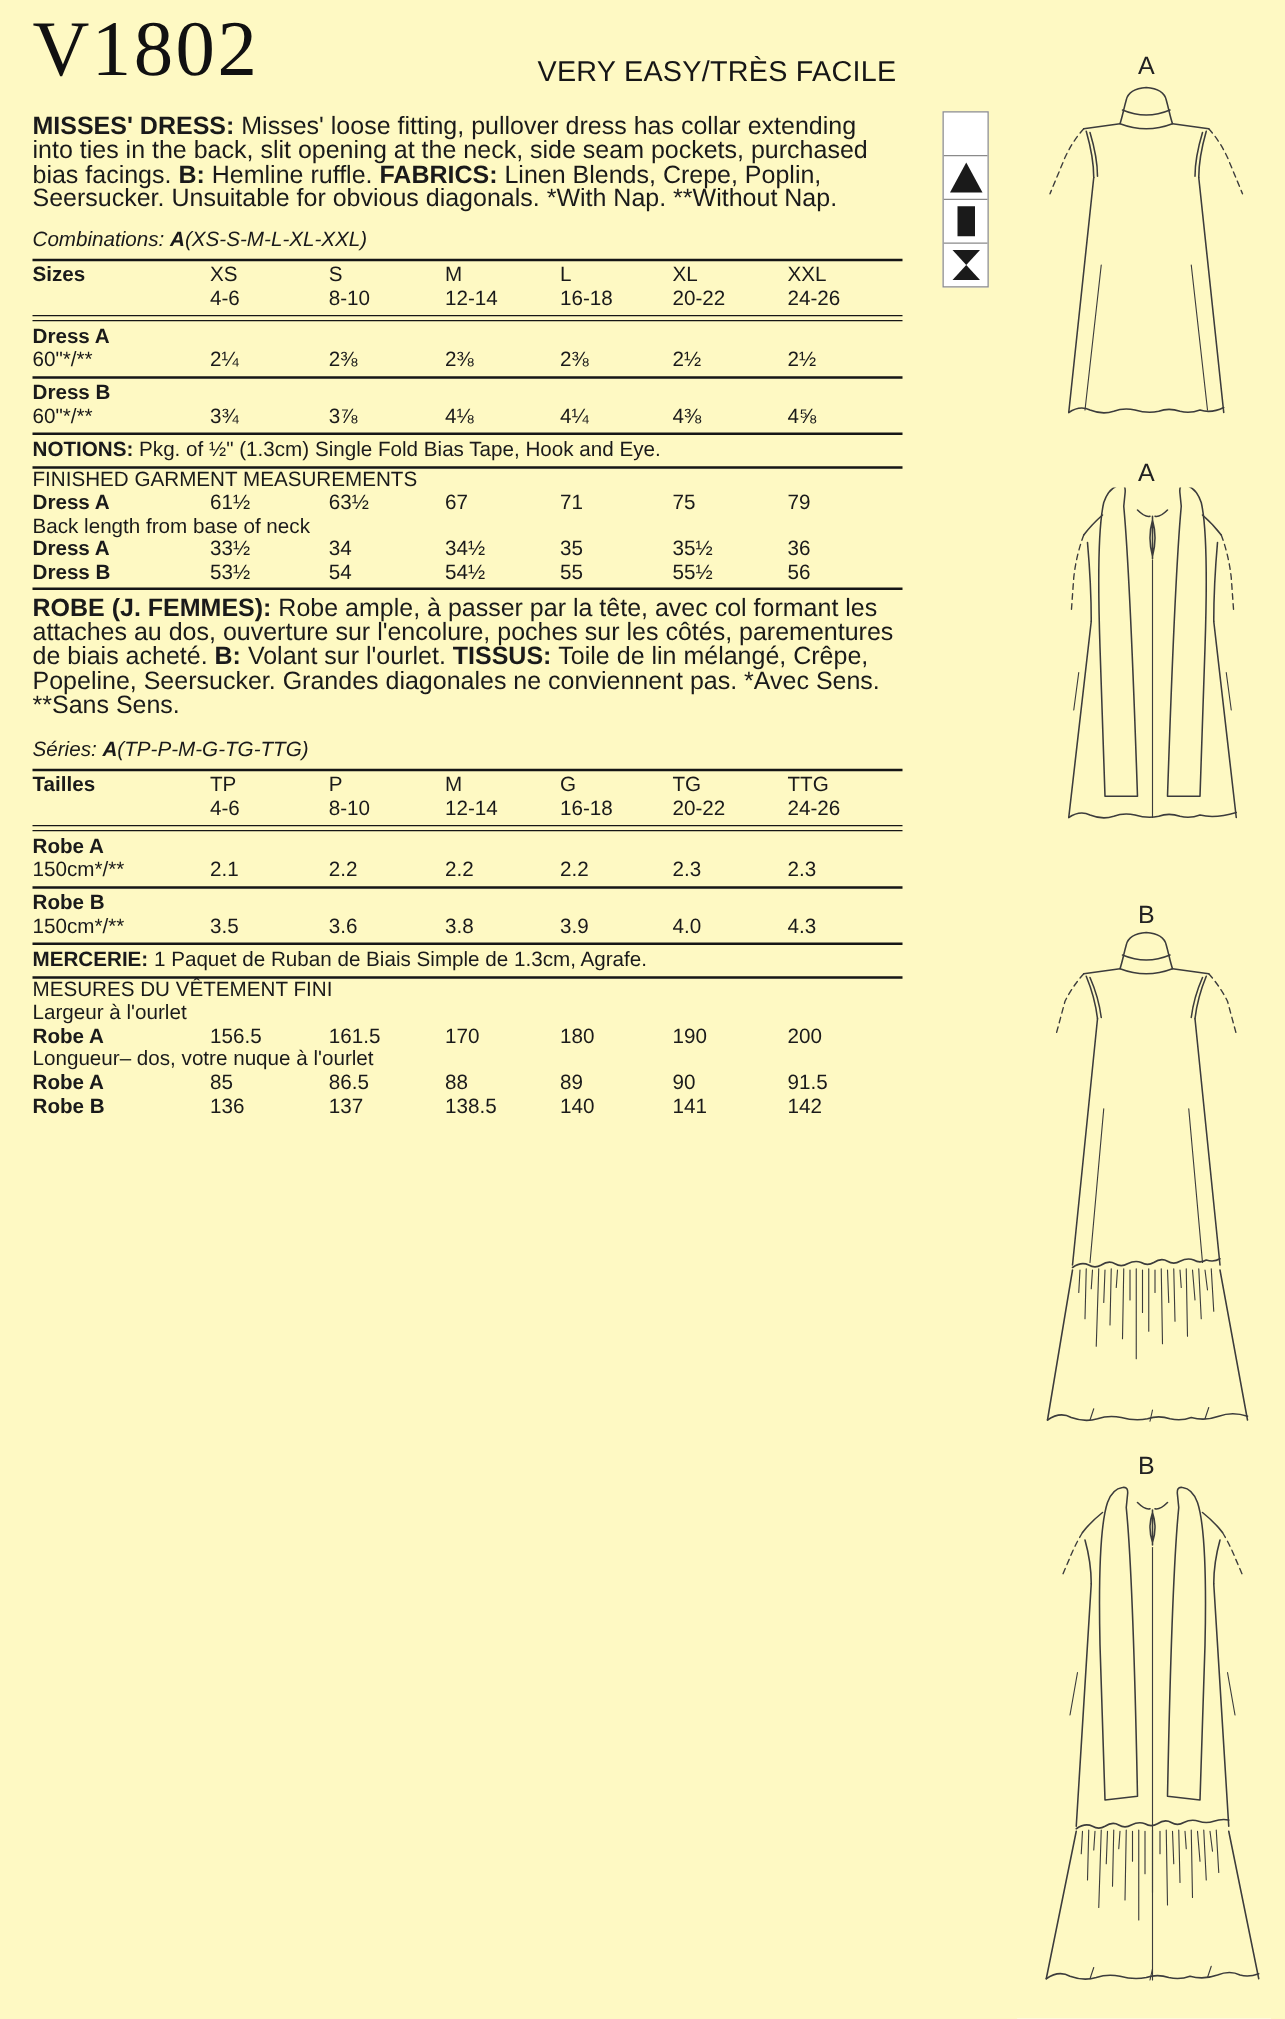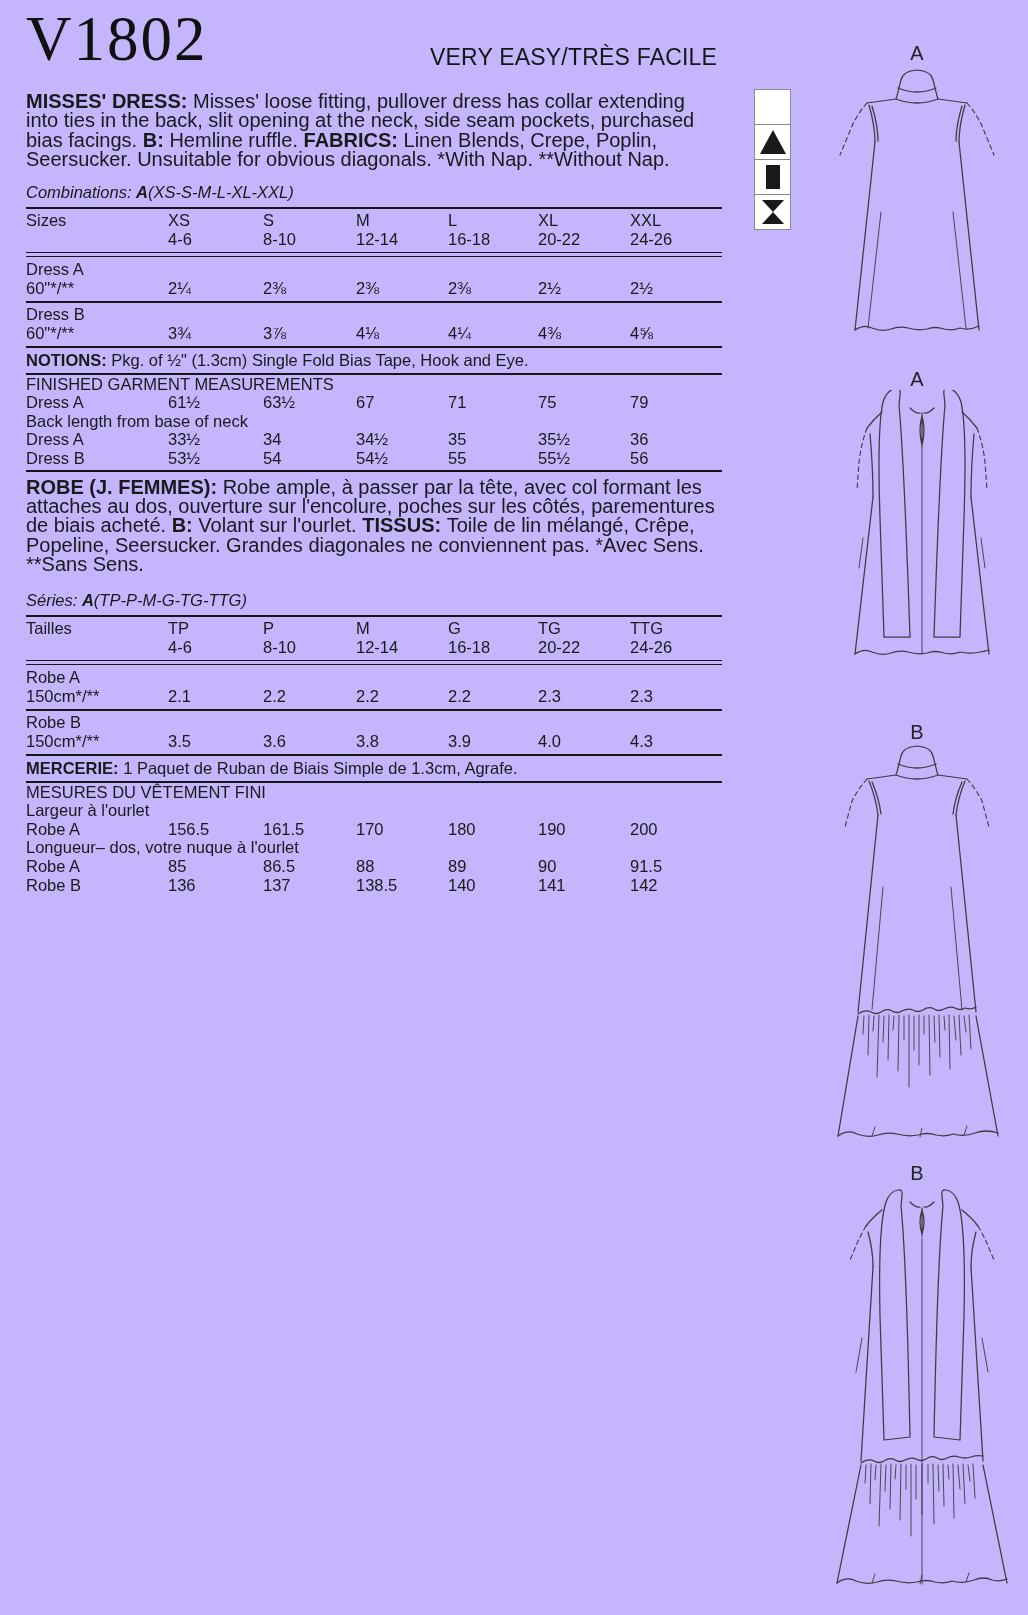--- a/index.html
+++ b/index.html
@@ -1,17 +1,17 @@
 <!DOCTYPE html>
 <html><head>
 <meta charset="utf-8">
 <style>
   html,body { margin:0; padding:0; background:#ffffff; }
   .sheet {
-    position:relative; width:1028px; height:1615px; background:#c4b5fd;
+    position:relative; width:1028px; height:1615px; background:#fef9c3;
     font-family:"Liberation Sans", sans-serif; color:#1a1a1a; overflow:hidden;
   }
   h1.vnum {
     position:absolute; left:26px; top:6px; margin:0;
     font-family:"Liberation Serif", serif; font-weight:500;
     font-size:63px; line-height:66px; letter-spacing:2px; color:#111;
   }
   .difficulty {
     position:absolute; left:430px; top:44px;
     font-size:23px; line-height:26px; letter-spacing:0.2px; color:#161616;
@@ -19,21 +19,21 @@
   .content { position:absolute; left:26px; top:92px; width:696px; }
   .desc { margin:0; font-size:20px; line-height:19.4px; }
   .desc b { font-weight:700; }
   .inline-line { margin:13px 0 5px; font-size:16.5px; line-height:19px;font-style:italic; }
   .rule { border-top:2px solid #161616; margin:2px 0; height:0; }
   .rule-double { height:3px; border-top:1.5px solid #161616; border-bottom:1.5px solid #161616; margin:2px 0 3px; }
   .trow {
     display:grid; grid-template-columns:142px 95px 93px 92px 90px 92px 1fr;
     font-size:16.5px; line-height:19.5px;
   }
-  .trow .label { font-weight:400; }
+  .trow .label { font-weight:700; }
   .trow .sublabel { font-weight:400; }
   .cells { display:contents; }
   .cell { font-weight:400; }
   .bold-cells .cell { font-weight:400; }
   .heading { margin:0; font-size:16.5px; line-height:18.6px; font-weight:400; }
   .fgm { line-height:18.6px; }
   .boxline { margin:0; padding:1px 0 3px; border-bottom:2px solid #161616; font-size:16.5px; line-height:19px; } .gap4 { height:4px; }
   
   .rating-strip { position:absolute; left:754px; top:89px; width:35px; border:1.3px solid #8a8a8a; background:#fff; }
   .rating-cell { height:34px; border-bottom:1.3px solid #8a8a8a; display:flex; align-items:center; justify-content:center; }

